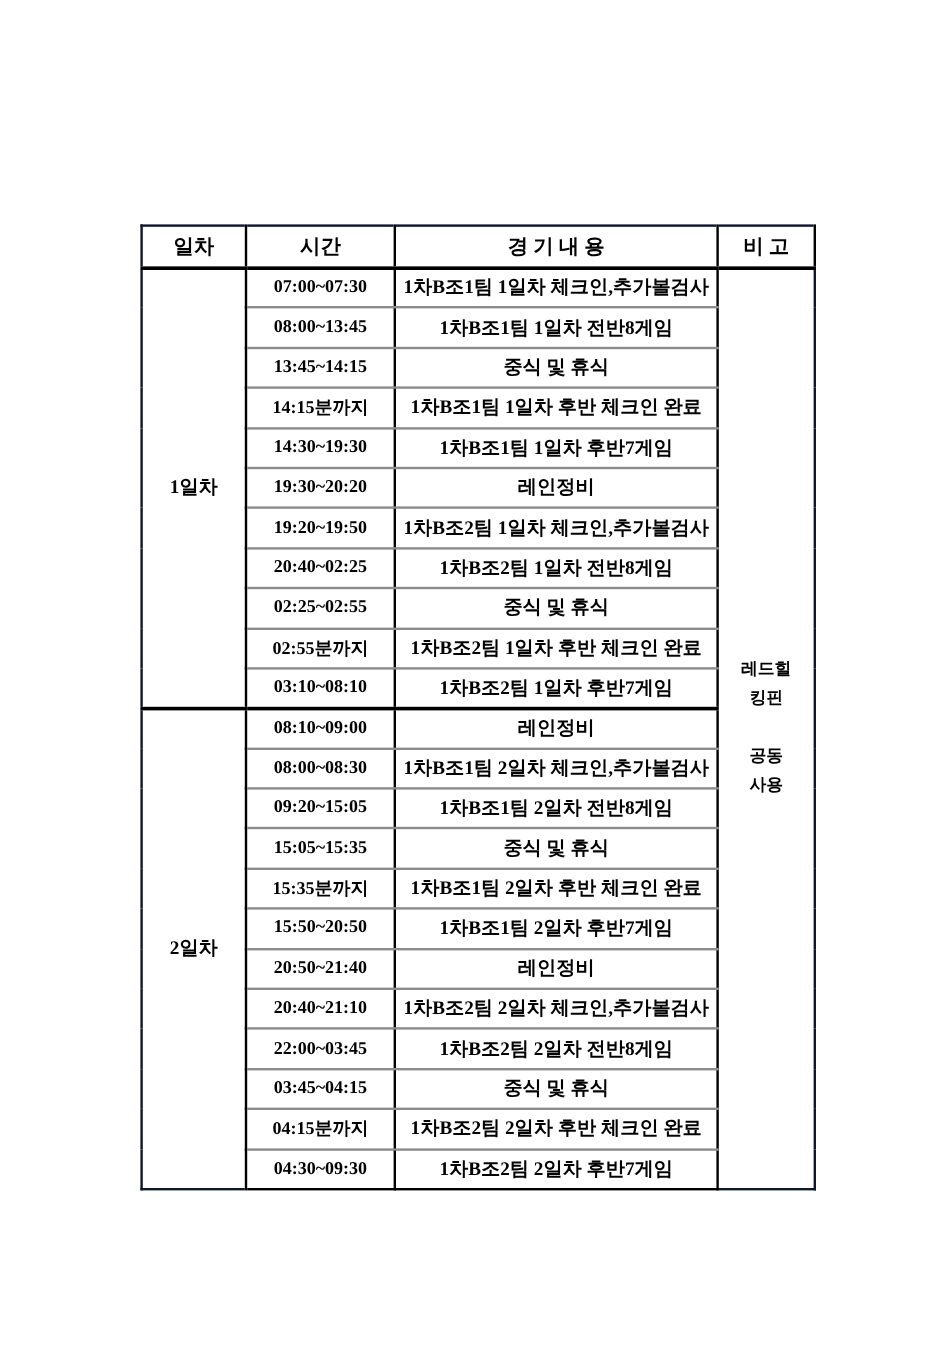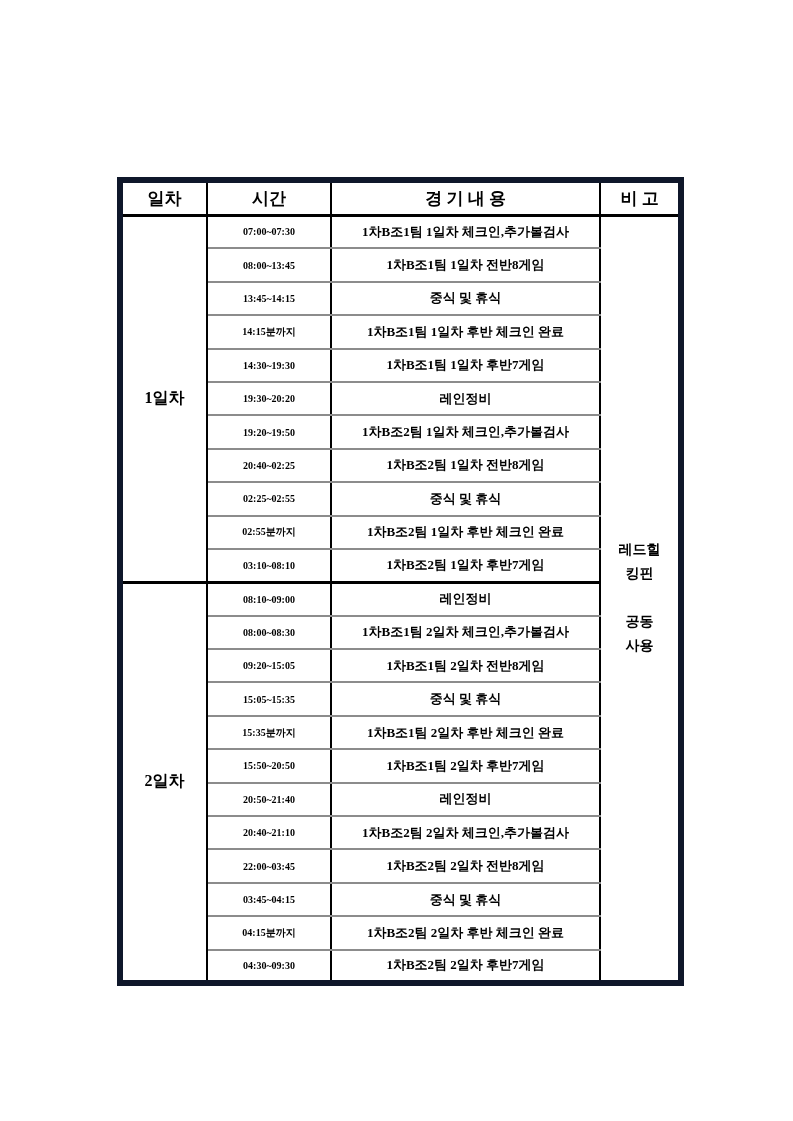--- a/index.html
+++ b/index.html
@@ -23,25 +23,25 @@
     left: 0;
     width: 100%;
     text-align: center;
     font-size: 21px;
     letter-spacing: 1px;
     line-height: 30px;
   }
   table.schedule {
     position: absolute;
     left: 117px;
-    top: 177px;
+    top: 187px;
     width: 561px;
     border-collapse: collapse;
     table-layout: fixed;
-    border: 6px solid #0f172a;
+    border: 2px solid #0f172a;
   }
   table.schedule col.c-day     { width: 87px;  }
   table.schedule col.c-time    { width: 124px; }
   table.schedule col.c-content { width: 269px; }
   table.schedule col.c-remark  { width: 81px;  }
 
   table.schedule th,
   table.schedule td {
     padding: 0;
     text-align: center;
@@ -51,23 +51,23 @@
     overflow: hidden;
   }
   table.schedule thead tr { height: 35px; }
   table.schedule thead th {
     font-size: 17px;
     border-bottom: 3px solid #000000;
   }
   table.schedule tbody tr { height: 33.4px; }
   table.schedule tbody td {
     border-bottom: 2px solid #8c8c8c;
-    font-size: 10px;
-  }
-  table.schedule tbody td.content-cell { font-size: 13px; }
+    font-size: 15px;
+  }
+  table.schedule tbody td.content-cell { font-size: 16px; }
   table.schedule tbody td.day-cell {
     font-size: 16px;
     border-bottom: none;
   }
   table.schedule tbody td.remark-cell {
     font-size: 14px;
     border-right: none;
     border-bottom: none;
     vertical-align: middle;
     text-align: center;

